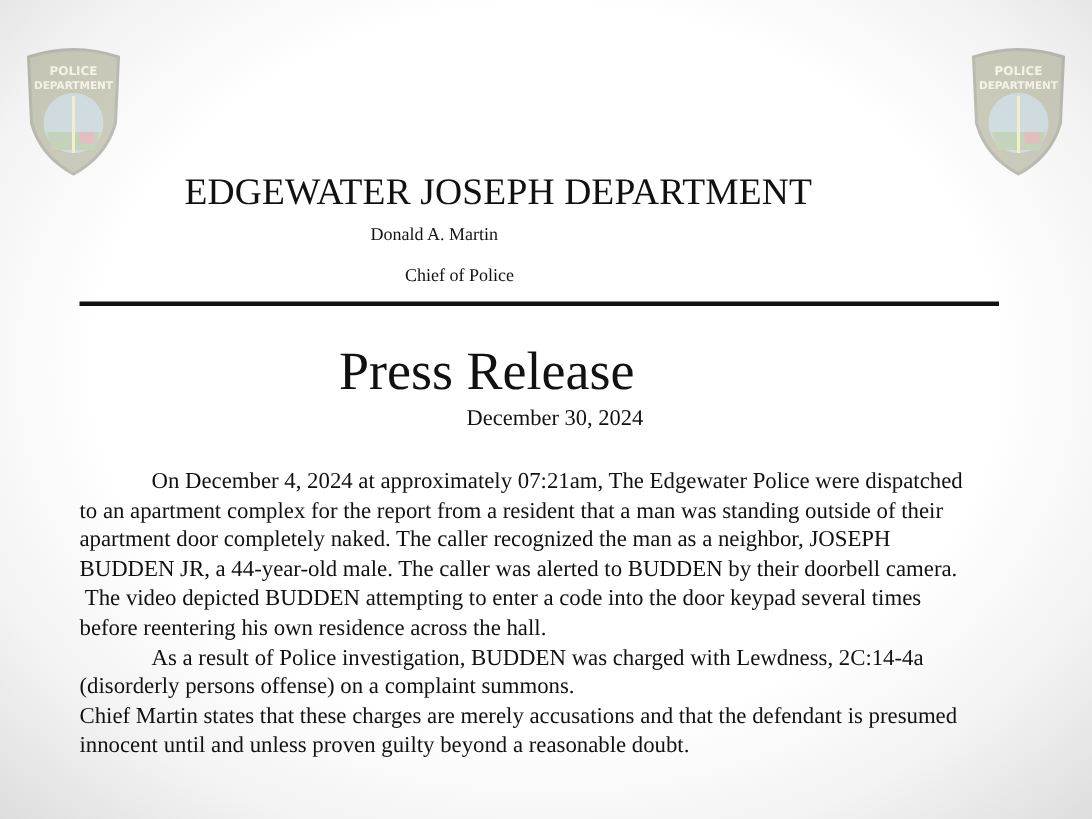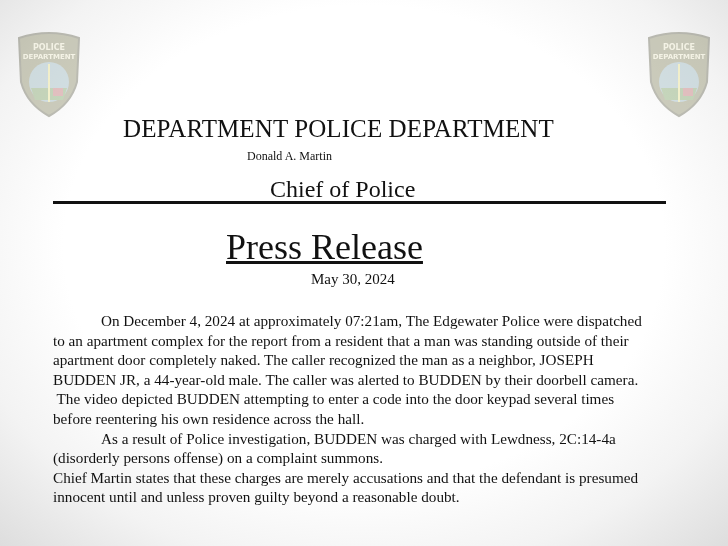--- a/index.html
+++ b/index.html
@@ -15,27 +15,27 @@
     .badge.left { left: 13px; top: 30px; }
     .badge.right { left: 643px; top: 30px; }
     .agency {
       position: absolute; left: 123px; top: 115px; font-size: 25px; letter-spacing: 0.1px;
       white-space: nowrap;
     }
     .chief-name {
       position: absolute; left: 247px; top: 149px; font-size: 12px; white-space: nowrap;
     }
     .chief-title {
-      position: absolute; left: 270px; top: 176px; font-size: 24px; white-space: nowrap;
+      position: absolute; left: 270px; top: 176px; font-size: 12px; white-space: nowrap;
     }
     .rule {
       position: absolute; left: 53px; top: 201px; width: 613px; height: 3px; background: #111;
     }
     .pr-title {
-      position: absolute; left: 226px; top: 226px; font-size: 36px; white-space: nowrap; text-decoration: underline;
+      position: absolute; left: 226px; top: 226px; font-size: 36px; white-space: nowrap;
     }
     .pr-date {
       position: absolute; left: 311px; top: 271px; font-size: 15px; white-space: nowrap;
     }
     .body-text {
       position: absolute; left: 53px; top: 311px; width: 680px;
       font-size: 15.2px; line-height: 19.6px;
     }
     .line { white-space: nowrap; display: block; }
     .indent { padding-left: 48px; }
@@ -60,27 +60,27 @@
     <path d="M6 8 Q36 -2 66 8 L64 52 Q58 74 36 86 Q14 74 8 52 Z" fill="#6b6b3a" stroke="#3b3b20" stroke-width="2"></path>
     <text x="36" y="20" font-size="8" text-anchor="middle" fill="#f4f0c8" font-family="DejaVu Sans, sans-serif" font-weight="bold">POLICE</text>
     <text x="36" y="29" font-size="7" text-anchor="middle" fill="#f4f0c8" font-family="DejaVu Sans, sans-serif" font-weight="bold">DEPARTMENT</text>
     <ellipse cx="36" cy="52" rx="20" ry="20" fill="#7fa5b0"></ellipse>
     <path d="M18 58 L54 58 L50 70 L22 70 Z" fill="#5a8a3a"></path>
     <line x1="36" y1="34" x2="36" y2="72" stroke="#e8e070" stroke-width="2"></line>
     <rect x="40" y="58" width="10" height="8" fill="#b24a4a"></rect>
   </svg>
 </div>
 
-<div class="agency">DEPARTMENT POLICE DEPARTMENT</div>
+<div class="agency">EDGEWATER JOSEPH DEPARTMENT</div>
 <div class="chief-name">Donald A. Martin</div>
 <div class="chief-title">Chief of Police</div>
 <div class="rule"></div>
 
 <div class="pr-title">Press Release</div>
-<div class="pr-date">May 30, 2024</div>
+<div class="pr-date">December 30, 2024</div>
 
 <div class="body-text">
   <span class="line indent">On December 4, 2024 at approximately 07:21am, The Edgewater Police were dispatched</span>
   <span class="line">to an apartment complex for the report from a resident that a man was standing outside of their</span>
   <span class="line">apartment door completely naked.  The caller recognized the man as a neighbor, JOSEPH</span>
   <span class="line">BUDDEN JR, a 44-year-old male.  The caller was alerted to BUDDEN by their doorbell camera.</span>
   <span class="line" style="white-space:pre;"> The video depicted BUDDEN attempting to enter a code into the door keypad several times</span>
   <span class="line">before reentering his own residence across the hall.</span>
   <span class="line indent">As a result of Police investigation, BUDDEN was charged with Lewdness, 2C:14-4a</span>
   <span class="line">(disorderly persons offense) on a complaint summons.</span>

